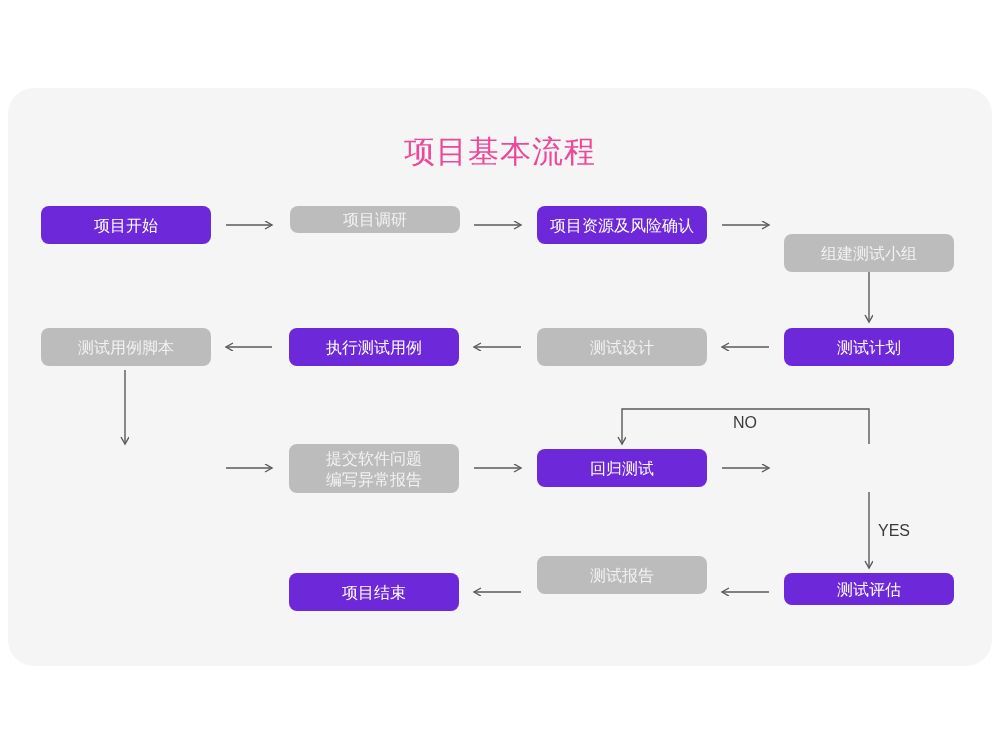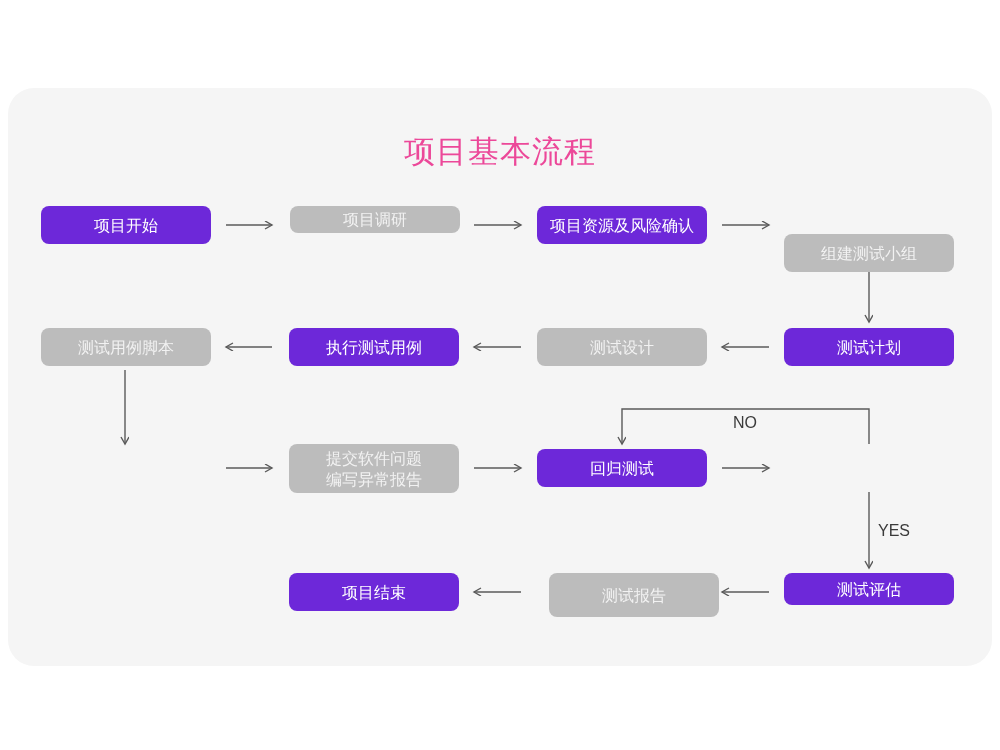--- a/index.html
+++ b/index.html
@@ -174,20 +174,20 @@
     <span class="label">提交软件问题
 编写异常报告</span>
   </div>
   <div class="node purple" style="left:537px; top:449px; width:170px; height:38px;">
     <span class="label">回归测试</span>
   </div>
 
   <div class="node purple" style="left:289px; top:573px; width:170px; height:38px;">
     <span class="label">项目结束</span>
   </div>
-  <div class="node gray" style="left:537px; top:573px; width:170px; height:44px;margin-left:12px;">
+  <div class="node gray" style="left:537px; top:556px; width:170px; height:38px;">
     <span class="label">测试报告</span>
   </div>
   <div class="node purple" style="left:784px; top:573px; width:170px; height:32px;">
     <span class="label">测试评估</span>
   </div>
 
 </div>
 
 </body></html>

